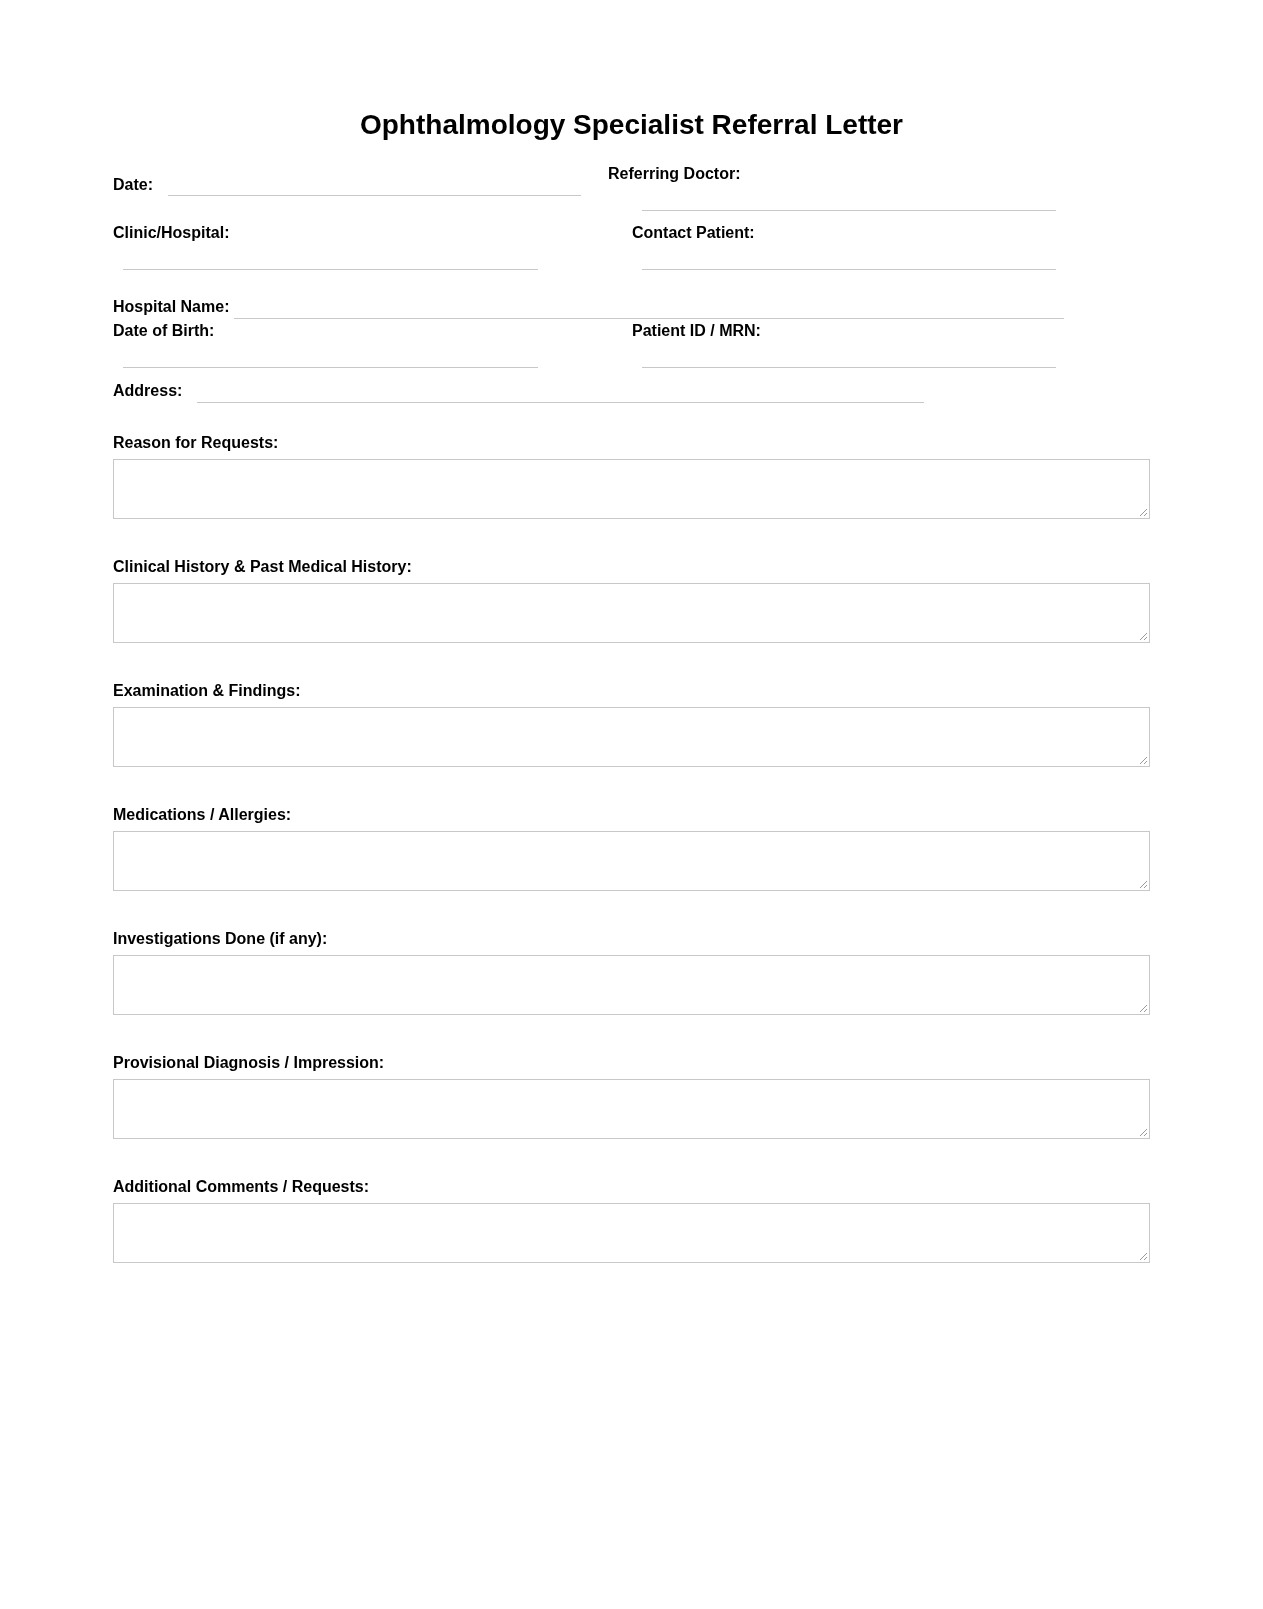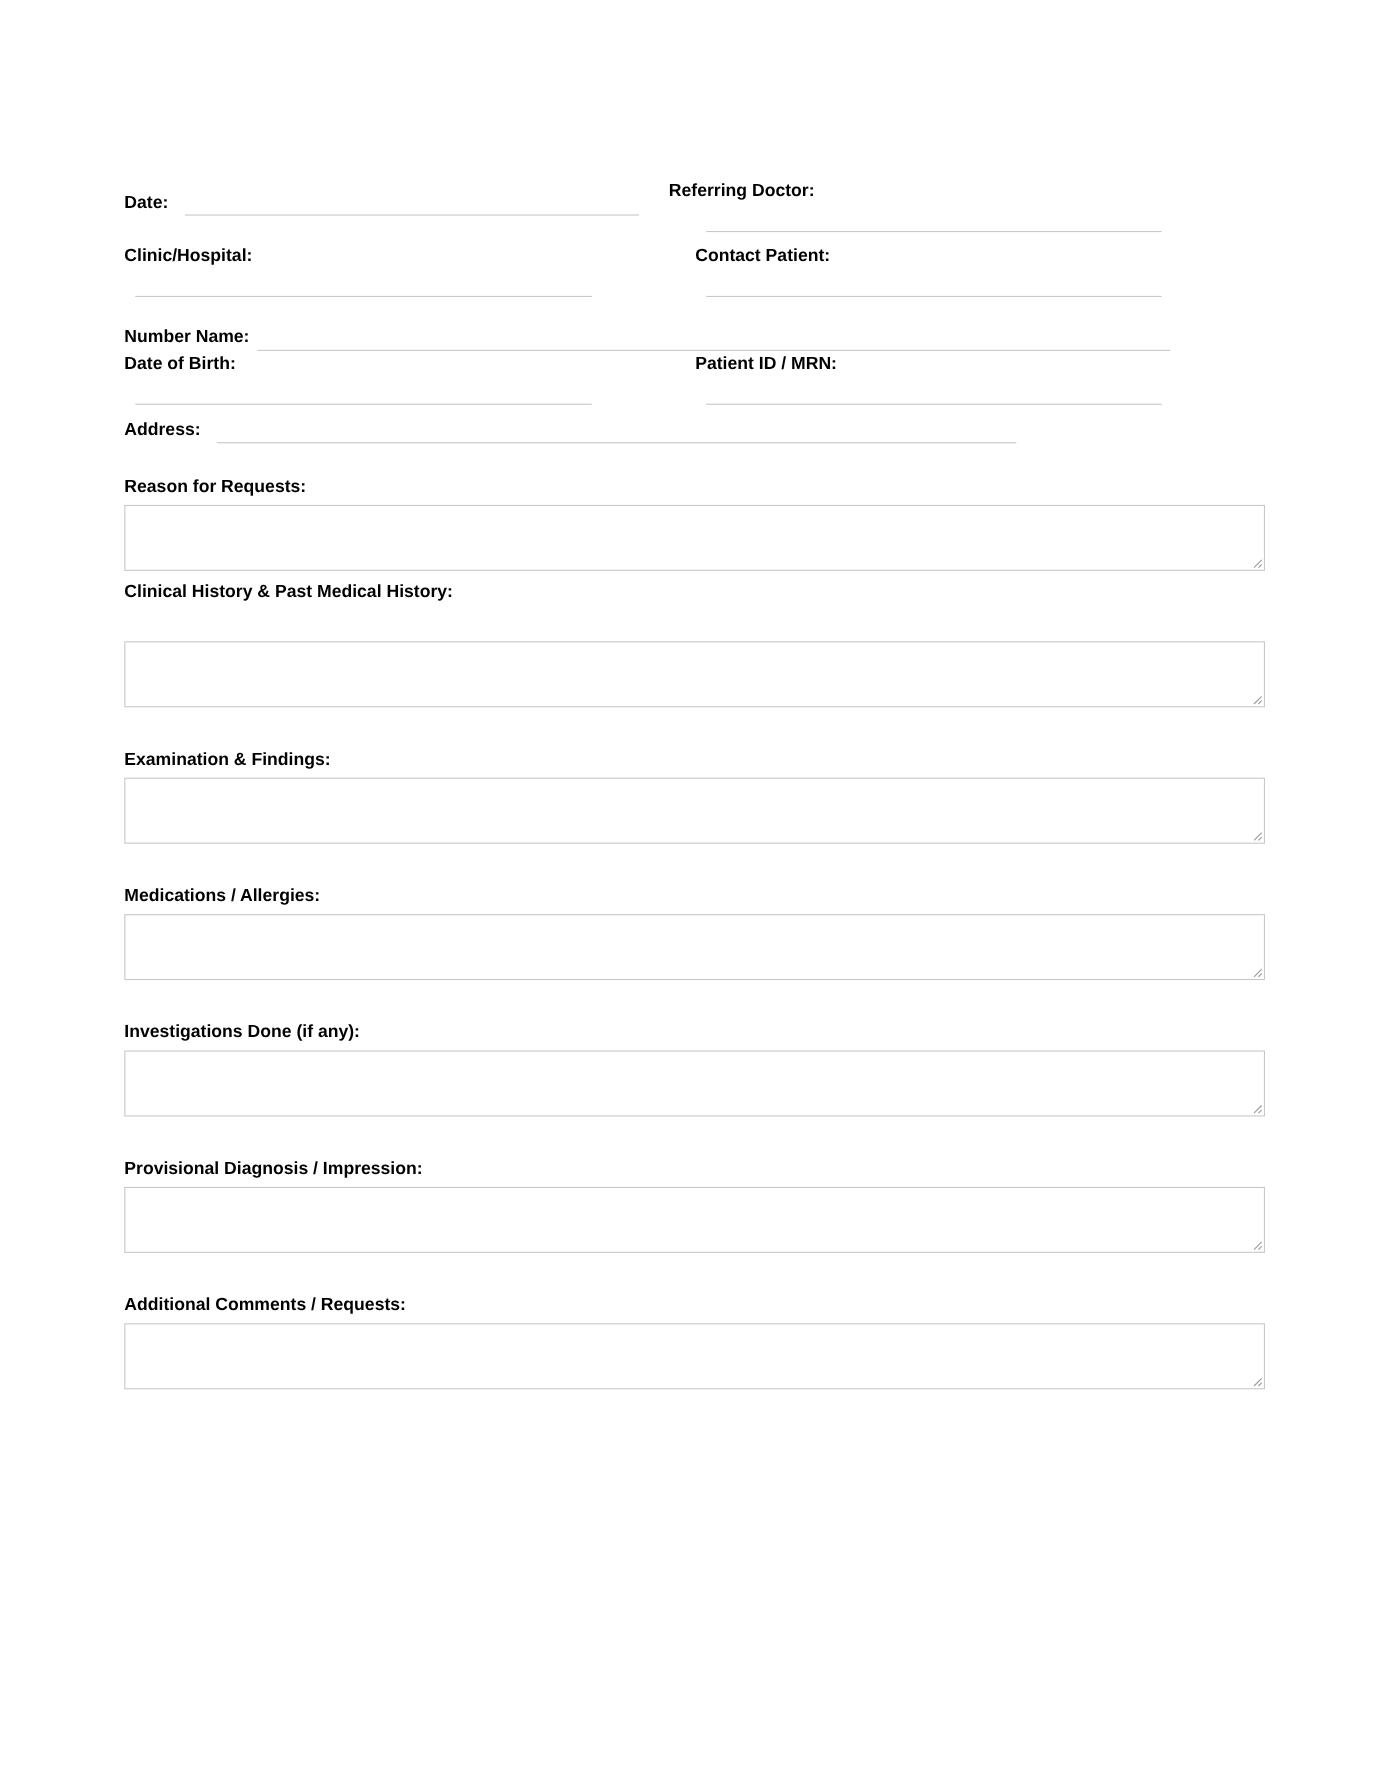--- a/index.html
+++ b/index.html
@@ -48,54 +48,55 @@
       bottom: 1px;
       width: 10px;
       height: 10px;
     }
   </style>
 </head>
 <body>
 
 <div class="page">
 
+  <h1 class="title">Ophthalmology Specialist Referral Letter</h1>
 
   <div class="lbl" style="left:113px; top:175px;">Date:</div>
   <div class="line" style="left:168px; top:195px; width:413px;"></div>
 
   <div class="lbl" style="left:608px; top:164px;">Referring Doctor:</div>
   <div class="line" style="left:642px; top:210px; width:414px;"></div>
 
   <div class="lbl" style="left:113px; top:223px;">Clinic/Hospital:</div>
   <div class="line" style="left:123px; top:269px; width:415px;"></div>
 
   <div class="lbl" style="left:632px; top:223px;">Contact Patient:</div>
   <div class="line" style="left:642px; top:269px; width:414px;"></div>
 
-  <div class="lbl" style="left:113px; top:297px;">Number Name:</div>
+  <div class="lbl" style="left:113px; top:297px;">Hospital Name:</div>
   <div class="line" style="left:234px; top:318px; width:830px;"></div>
 
   <div class="lbl" style="left:113px; top:321px;">Date of Birth:</div>
   <div class="line" style="left:123px; top:367px; width:415px;"></div>
 
   <div class="lbl" style="left:632px; top:321px;">Patient ID / MRN:</div>
   <div class="line" style="left:642px; top:367px; width:414px;"></div>
 
   <div class="lbl" style="left:113px; top:381px;">Address:</div>
   <div class="line" style="left:197px; top:402px; width:727px;"></div>
 
   <div class="lbl" style="left:113px; top:433px;">Reason for Requests:</div>
   <div class="ta" style="top:459px;">
     <svg class="grip" viewBox="0 0 10 10">
         <line x1="9" y1="2" x2="2" y2="9" stroke="#9a9a9a" stroke-width="1"></line>
         <line x1="9" y1="6" x2="6" y2="9" stroke="#9a9a9a" stroke-width="1"></line>
       </svg>
   </div>
 
-  <div class="lbl" style="left:113px; top:529px;">Clinical History &amp; Past Medical History:</div>
+  <div class="lbl" style="left:113px; top:557px;">Clinical History &amp; Past Medical History:</div>
   <div class="ta" style="top:583px;">
     <svg class="grip" viewBox="0 0 10 10">
         <line x1="9" y1="2" x2="2" y2="9" stroke="#9a9a9a" stroke-width="1"></line>
         <line x1="9" y1="6" x2="6" y2="9" stroke="#9a9a9a" stroke-width="1"></line>
       </svg>
   </div>
 
   <div class="lbl" style="left:113px; top:681px;">Examination &amp; Findings:</div>
   <div class="ta" style="top:707px;">
     <svg class="grip" viewBox="0 0 10 10">

